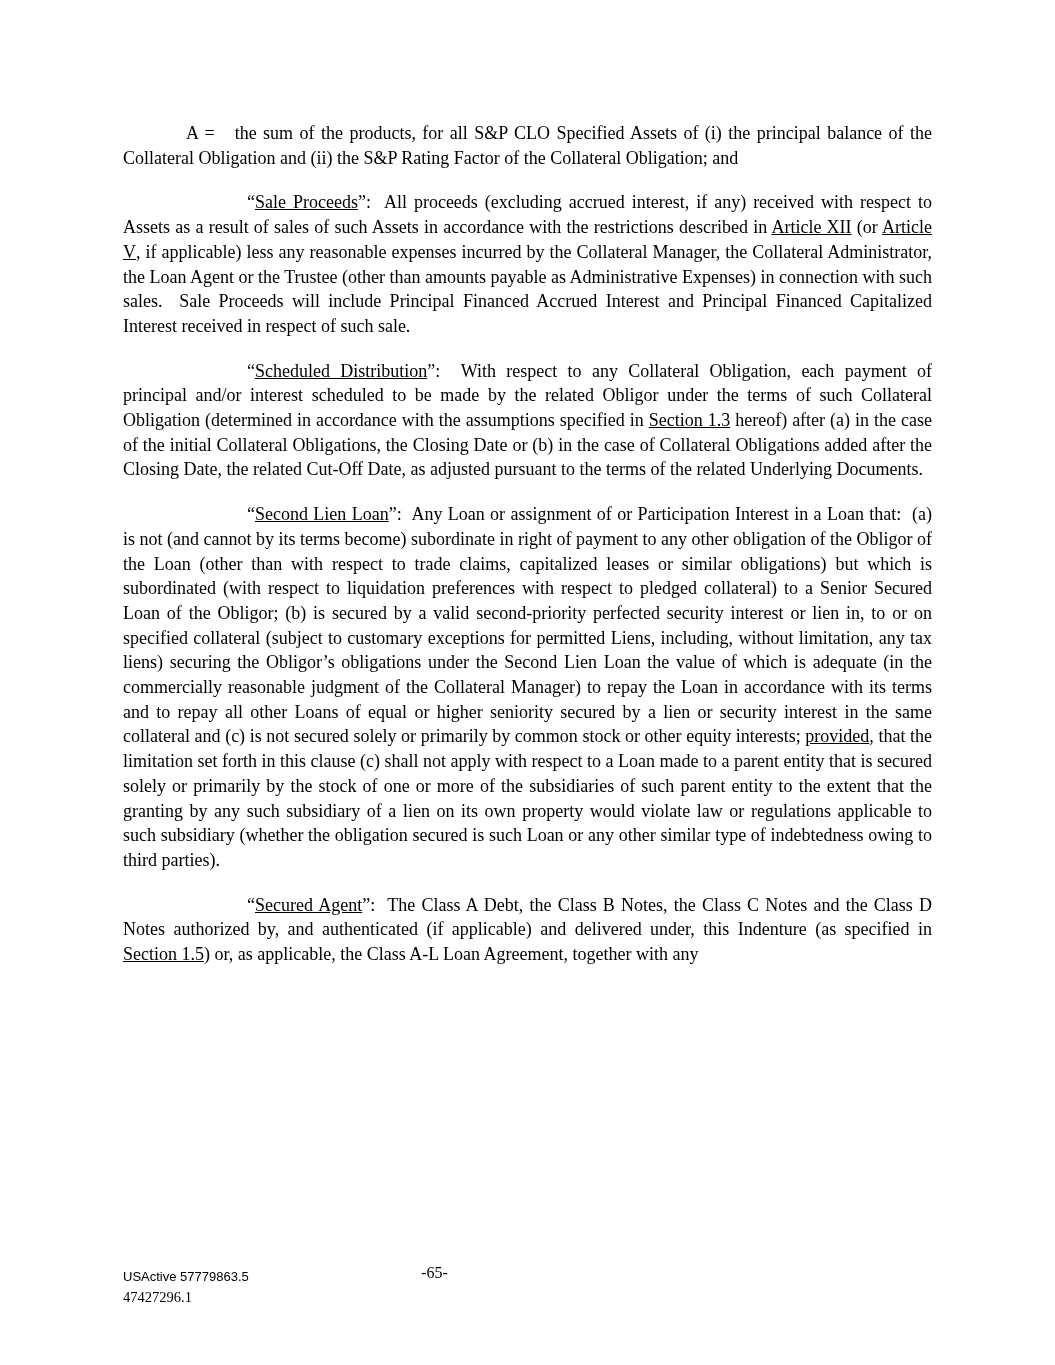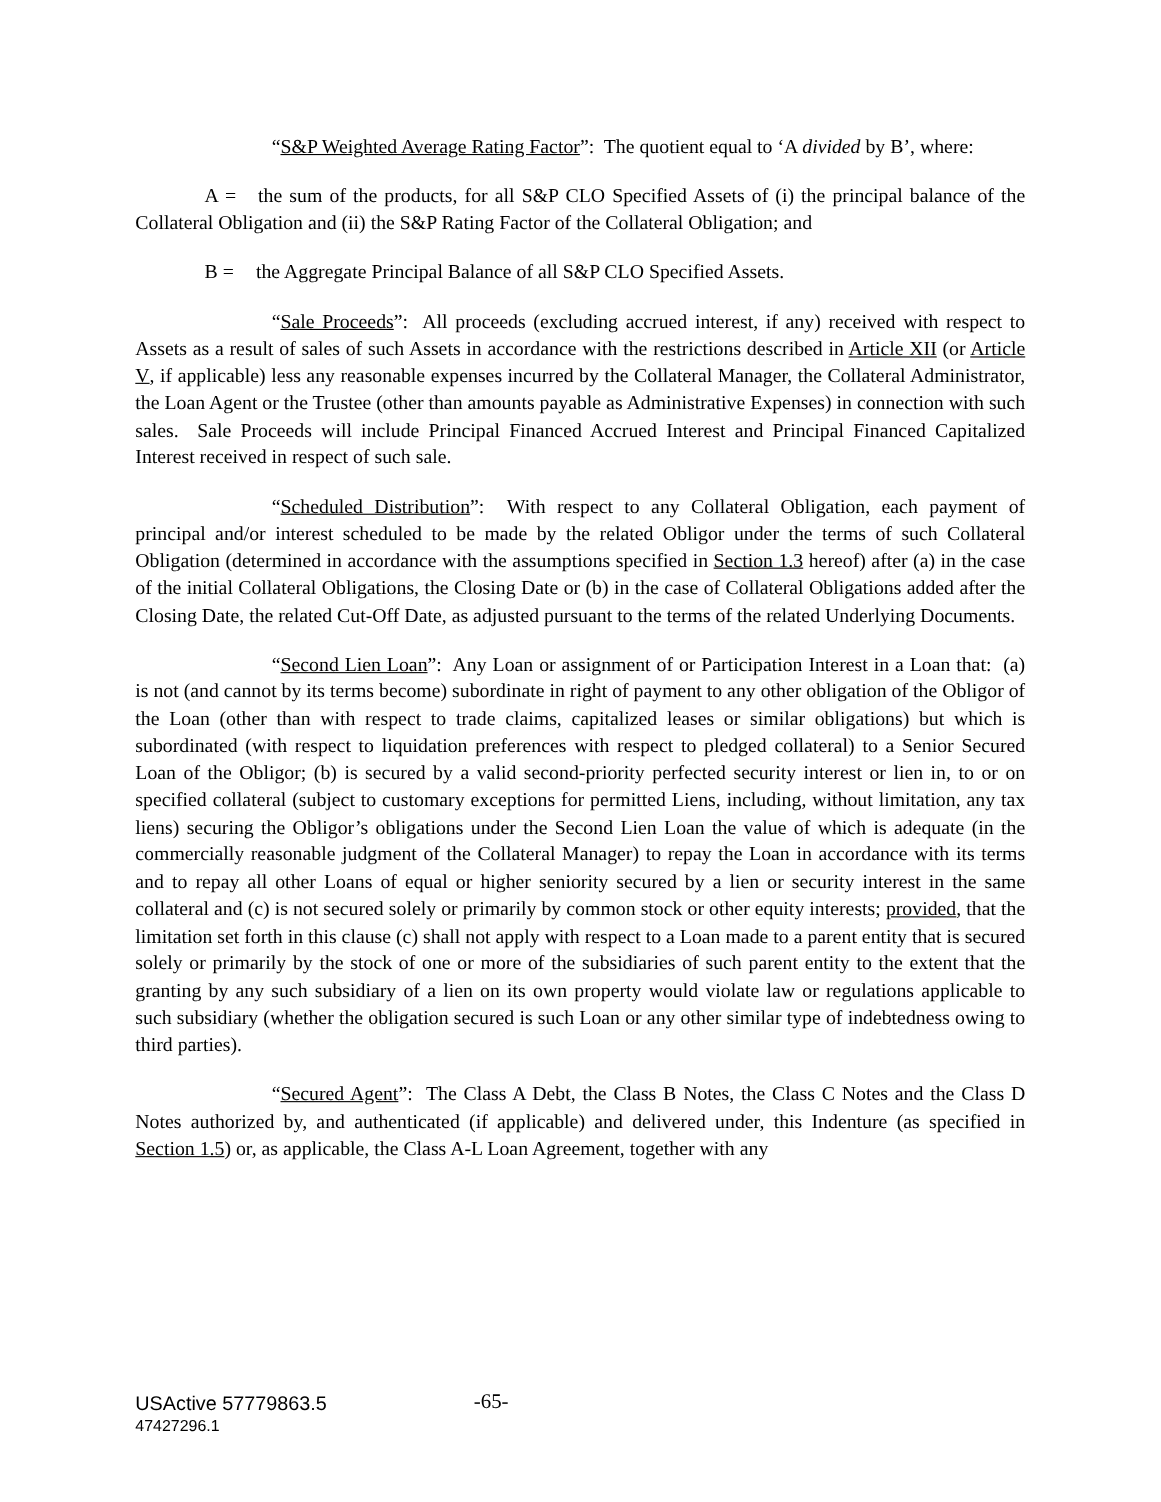--- a/index.html
+++ b/index.html
@@ -34,50 +34,47 @@
   span.u { text-decoration: underline; }
   span.i { font-style: italic; }
   span.tab { display: inline-block; width: 20px; }
   .footer-left {
     position: absolute;
     left: 123px;
     top: 1266px;
   }
   .footer-left .f-sans {
     font-family: "Liberation Sans", "DejaVu Sans", sans-serif;
-    font-size: 18px;
+    font-size: 13px;
     line-height: 21px;
     color: #000000;
   }
   .footer-left .f-serif {
-    font-family: Liberation Sans, sans-serif;
+    font-family: Liberation Serif, serif;
     font-size: 14.5px;
     line-height: 21px;
     color: #000000;
   }
   .page-number {
     position: absolute;
     left: 0;
     top: 1264px;
     width: 869px;
     text-align: center;
     font-family: "Liberation Serif", "DejaVu Serif", serif;
-    font-size: 19px;
+    font-size: 16px;
     color: #000000;
-    margin-left: 12px;
   }
 </style>
 </head>
 <body>
 
 <div class="page">
   <div class="content">
-      <p class="para fi"><span>“</span><span class="u">S&amp;P Weighted Average Rating Factor</span><span>”:&nbsp; The quotient equal to ‘A </span><span class="i">divided</span><span> by B’, where:</span></p>
       <p class="para defblock"><span>A =</span><span class="tab"></span><span>the sum of the products, for all S&amp;P CLO Specified Assets of (i) the principal balance of the Collateral Obligation and (ii) the S&amp;P Rating Factor of the Collateral Obligation; and</span></p>
-      <p class="para defblock"><span>B =</span><span class="tab"></span><span>the Aggregate Principal Balance of all S&amp;P CLO Specified Assets.</span></p>
       <p class="para fi"><span>“</span><span class="u">Sale Proceeds</span><span>”:&nbsp; All proceeds (excluding accrued interest, if any) received with respect to Assets as a result of sales of such Assets in accordance with the restrictions described in </span><span class="u">Article XII</span><span> (or </span><span class="u">Article V</span><span>, if applicable) less any reasonable expenses incurred by the Collateral Manager, the Collateral Administrator, the Loan Agent or the Trustee (other than amounts payable as Administrative Expenses) in connection with such sales.&nbsp; Sale Proceeds will include Principal Financed Accrued Interest and Principal Financed Capitalized Interest received in respect of such sale.</span></p>
       <p class="para fi"><span>“</span><span class="u">Scheduled Distribution</span><span>”:&nbsp; With respect to any Collateral Obligation, each payment of principal and/or interest scheduled to be made by the related Obligor under the terms of such Collateral Obligation (determined in accordance with the assumptions specified in </span><span class="u">Section 1.3</span><span> hereof) after (a) in the case of the initial Collateral Obligations, the Closing Date or (b) in the case of Collateral Obligations added after the Closing Date, the related Cut-Off Date, as adjusted pursuant to the terms of the related Underlying Documents.</span></p>
       <p class="para fi"><span>“</span><span class="u">Second Lien Loan</span><span>”:&nbsp; Any Loan or assignment of or Participation Interest in a Loan that:&nbsp; (a) is not (and cannot by its terms become) subordinate in right of payment to any other obligation of the Obligor of the Loan (other than with respect to trade claims, capitalized leases or similar obligations) but which is subordinated (with respect to liquidation preferences with respect to pledged collateral) to a Senior Secured Loan of the Obligor; (b) is secured by a valid second-priority perfected security interest or lien in, to or on specified collateral (subject to customary exceptions for permitted Liens, including, without limitation, any tax liens) securing the Obligor’s obligations under the Second Lien Loan the value of which is adequate (in the commercially reasonable judgment of the Collateral Manager) to repay the Loan in accordance with its terms and to repay all other Loans of equal or higher seniority secured by a lien or security interest in the same collateral and (c) is not secured solely or primarily by common stock or other equity interests; </span><span class="u">provided</span><span>, that the limitation set forth in this clause (c) shall not apply with respect to a Loan made to a parent entity that is secured solely or primarily by the stock of one or more of the subsidiaries of such parent entity to the extent that the granting by any such subsidiary of a lien on its own property would violate law or regulations applicable to such subsidiary (whether the obligation secured is such Loan or any other similar type of indebtedness owing to third parties).</span></p>
       <p class="para fi"><span>“</span><span class="u">Secured Agent</span><span>”:&nbsp; The Class A Debt, the Class B Notes, the Class C Notes and the Class D Notes authorized by, and authenticated (if applicable) and delivered under, this Indenture (as specified in </span><span class="u">Section 1.5</span><span>) or, as applicable, the Class A-L Loan Agreement, together with any</span></p>
     </div>
   <div class="footer-left">
     <div class="f-sans">USActive 57779863.5</div>
     <div class="f-serif">47427296.1</div>
   </div>
   <div class="page-number">-65-</div>

